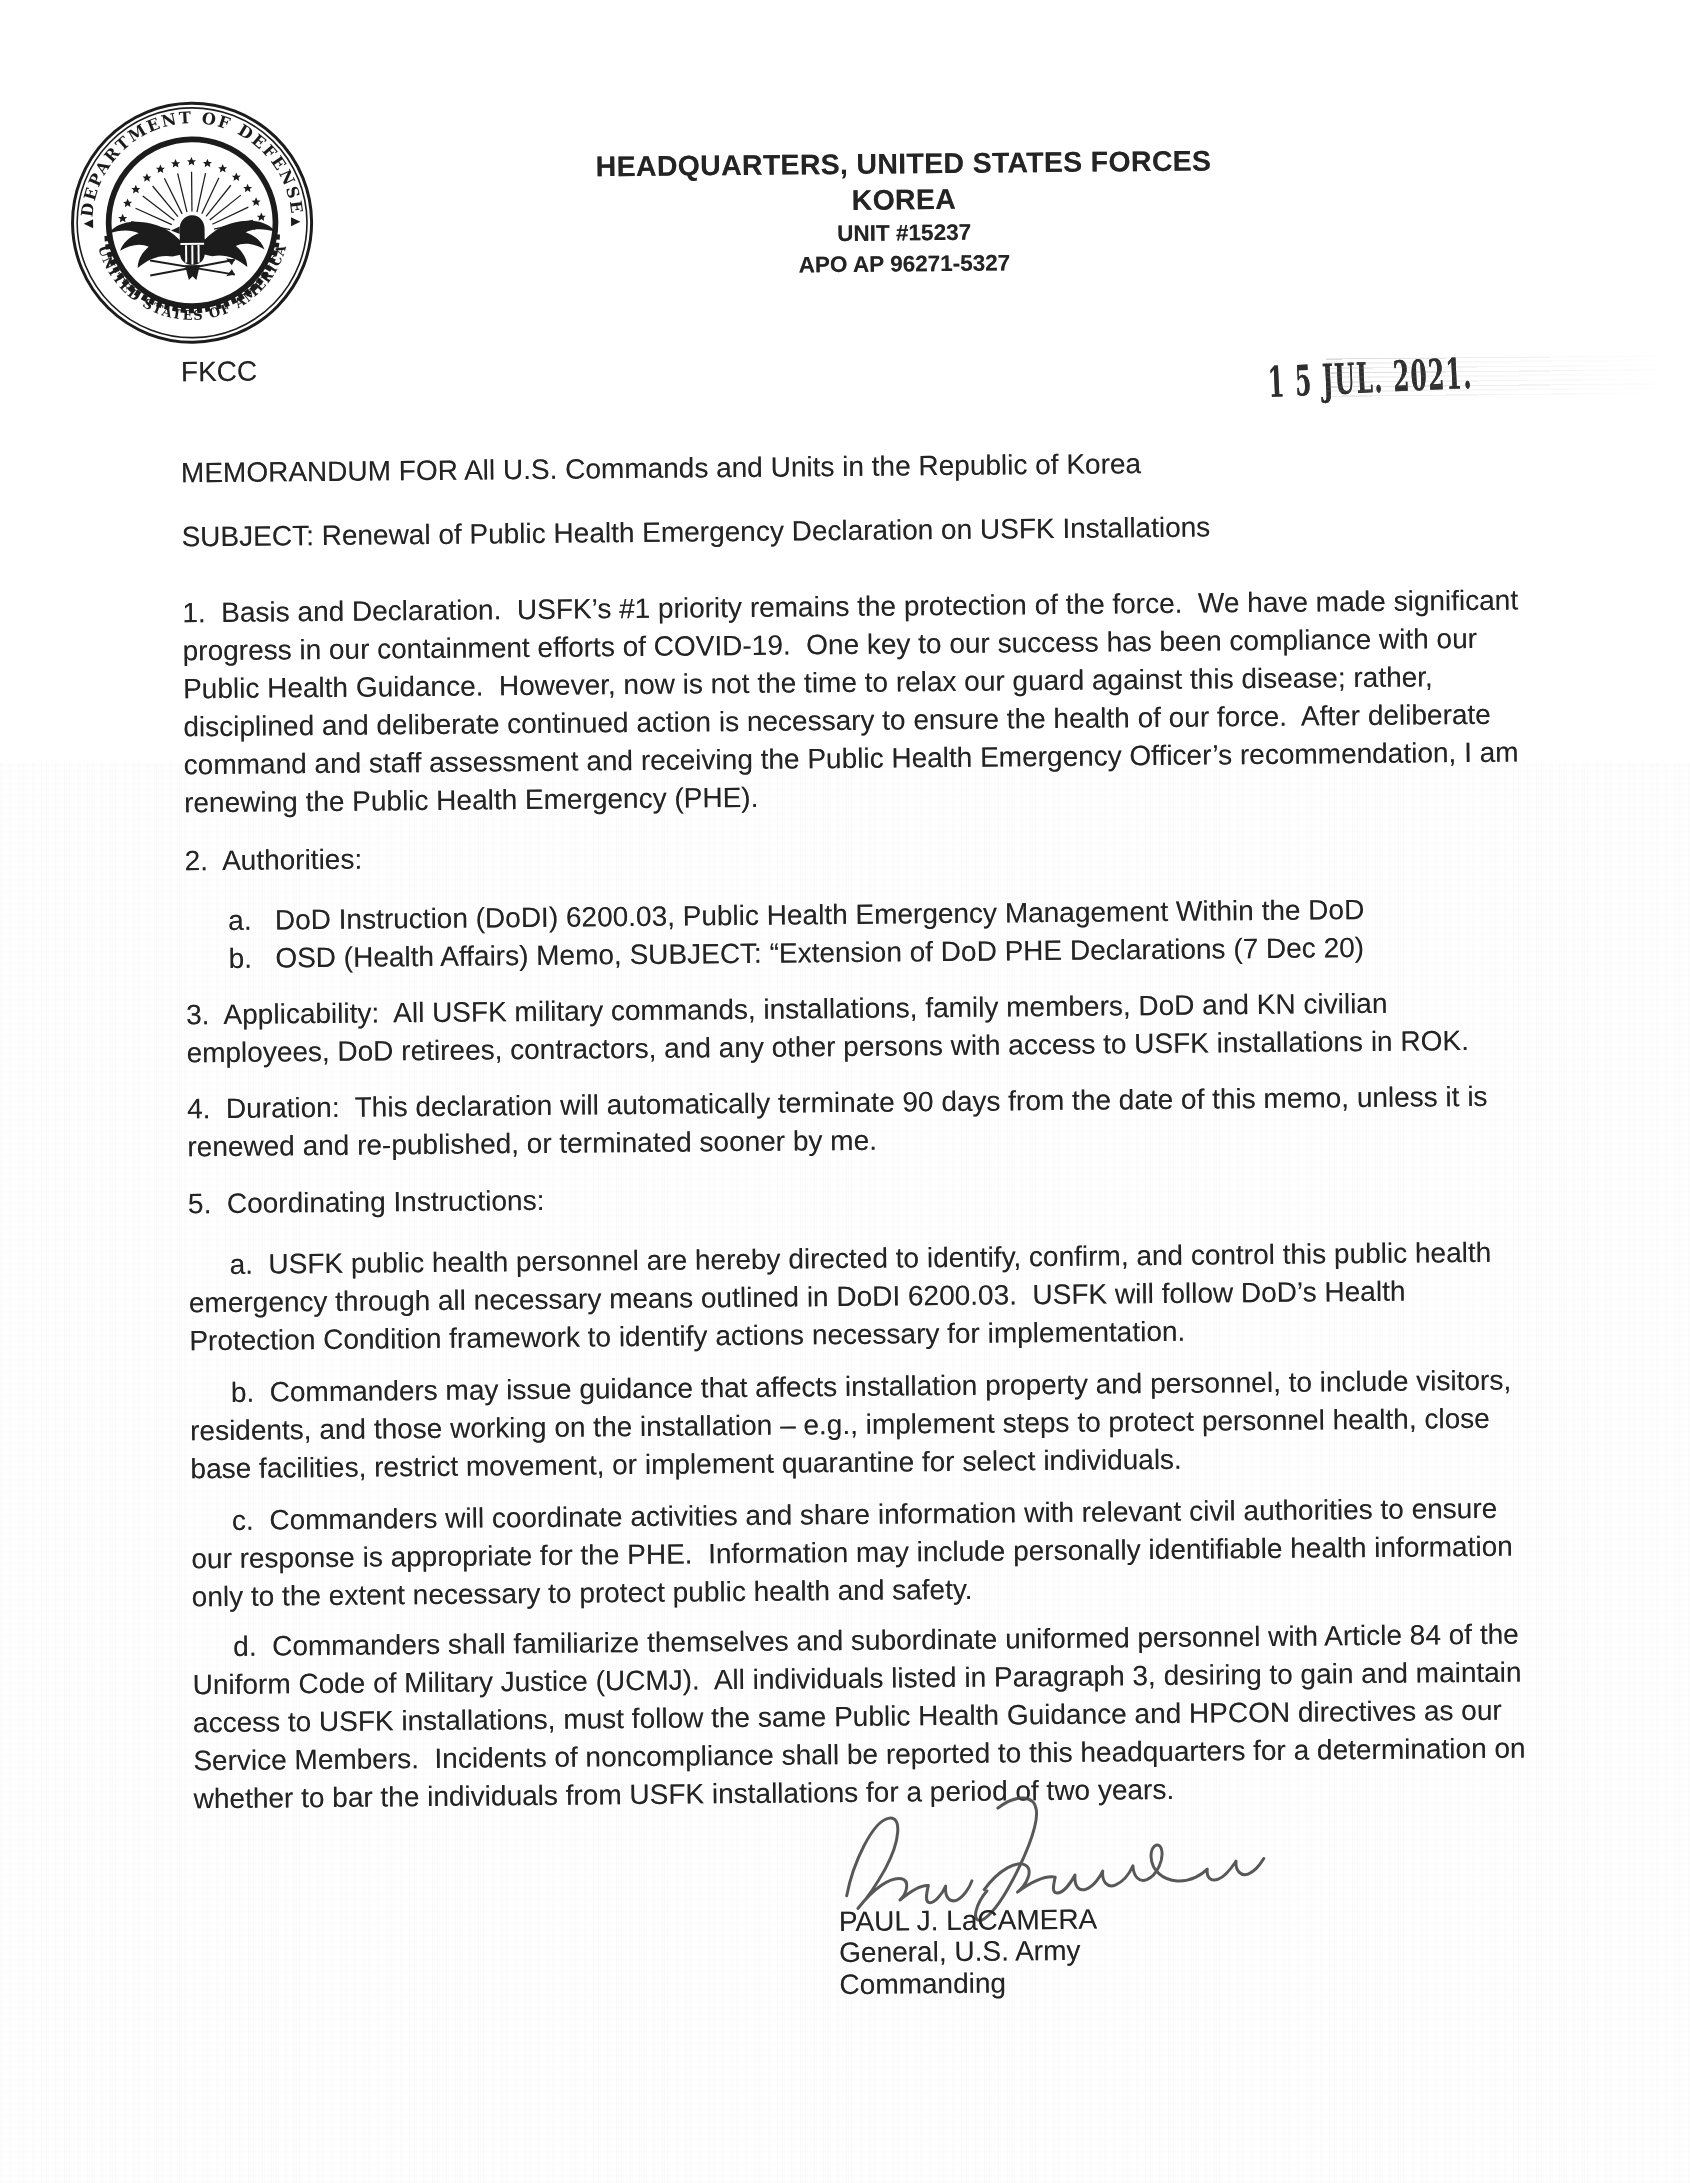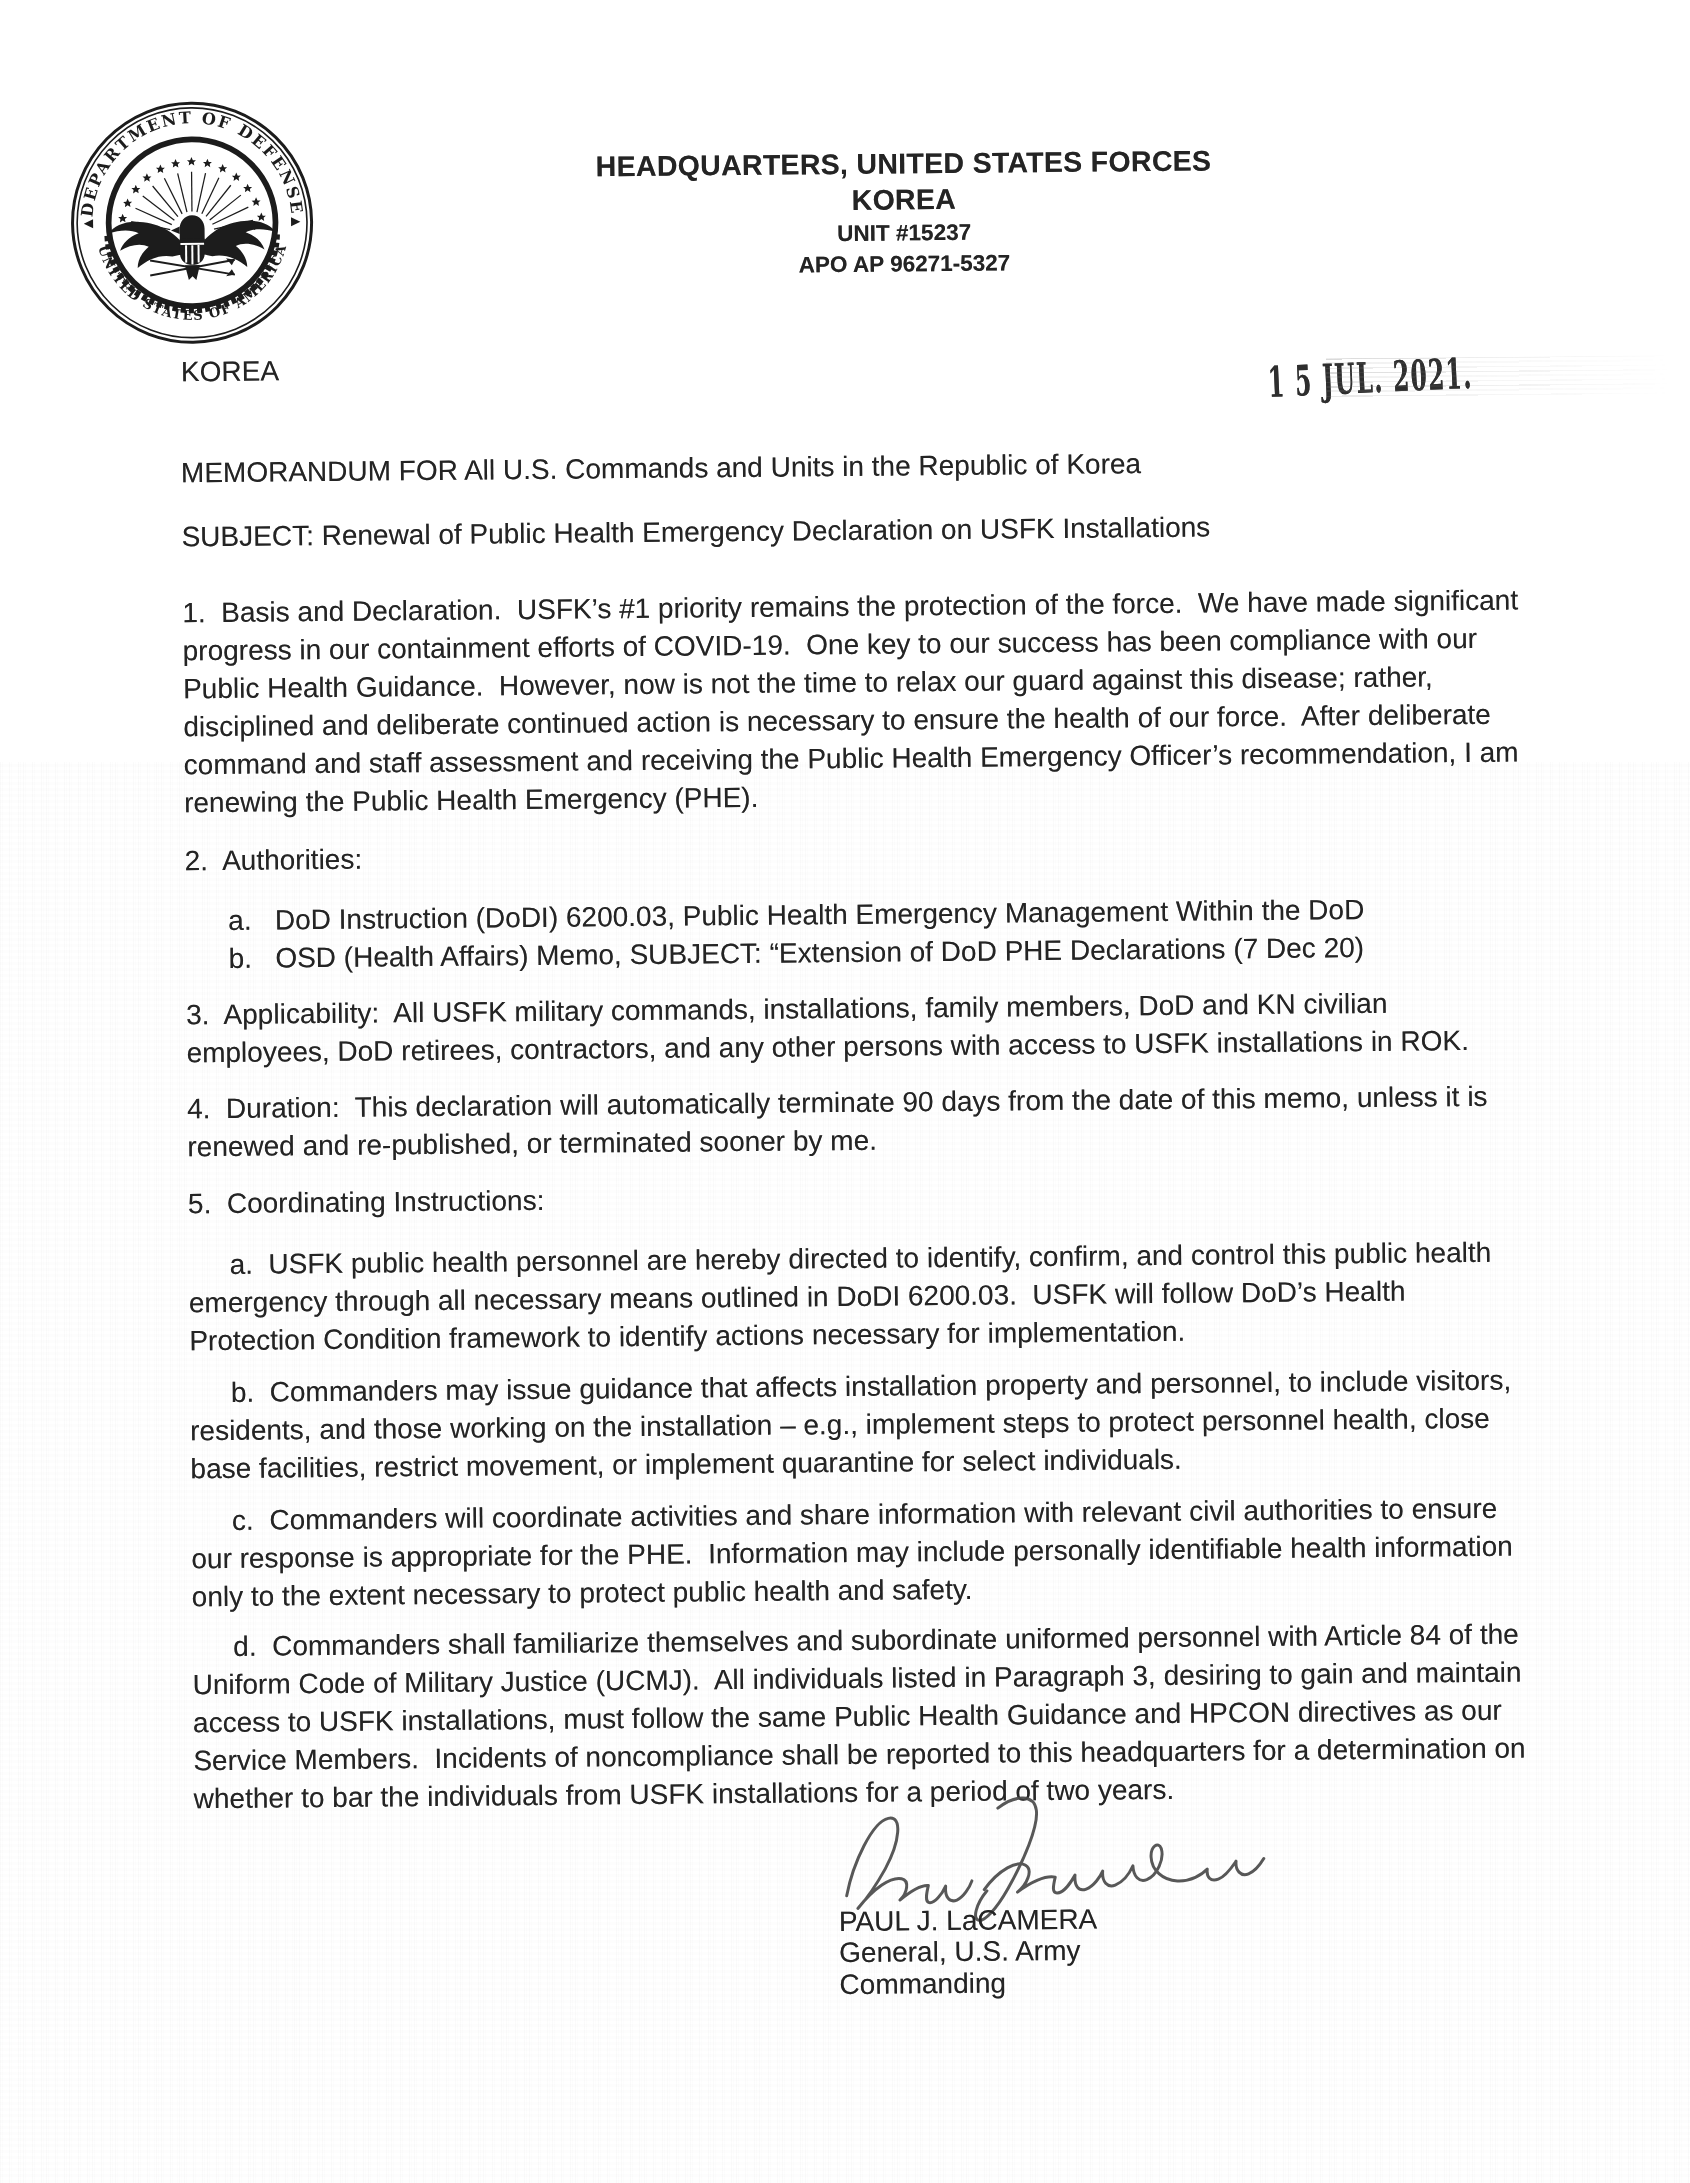--- a/index.html
+++ b/index.html
@@ -131,21 +131,21 @@
         <path d="M84,168 C94,171 106,171 116,168"></path>
       </g>
     </svg>
 
     <div class="letterhead-center">
       <div class="org1">HEADQUARTERS, UNITED STATES FORCES KOREA</div>
       <div class="org2">UNIT #15237</div>
       <div class="org3">APO AP 96271-5327</div>
     </div>
 
-    <div class="office-symbol">KOREA</div>
+    <div class="office-symbol">FKCC</div>
 
     <div class="stamp">1 5 JUL. 2021.</div>
     <div class="smear"></div>
 
     <div class="block single" style="top:448px">MEMORANDUM FOR All U.S. Commands and Units in the Republic of Korea</div>
     <div class="block single" style="top:512px">SUBJECT: Renewal of Public Health Emergency Declaration on USFK Installations</div>
 
     <div class="block" style="top:588px">1.  Basis and Declaration.  USFK’s #1 priority remains the protection of the force.  We have made significant progress in our containment efforts of COVID-19.  One key to our success has been compliance with our Public Health Guidance.  However, now is not the time to relax our guard against this disease; rather, disciplined and deliberate continued action is necessary to ensure the health of our force.  After deliberate command and staff assessment and receiving the Public Health Emergency Officer’s recommendation, I am renewing the Public Health Emergency (PHE).</div>
     <div class="block" style="top:836px">2.  Authorities:</div>
     <div class="block sub-ref" style="top:896px">a.   DoD Instruction (DoDI) 6200.03, Public Health Emergency Management Within the DoD</div>

